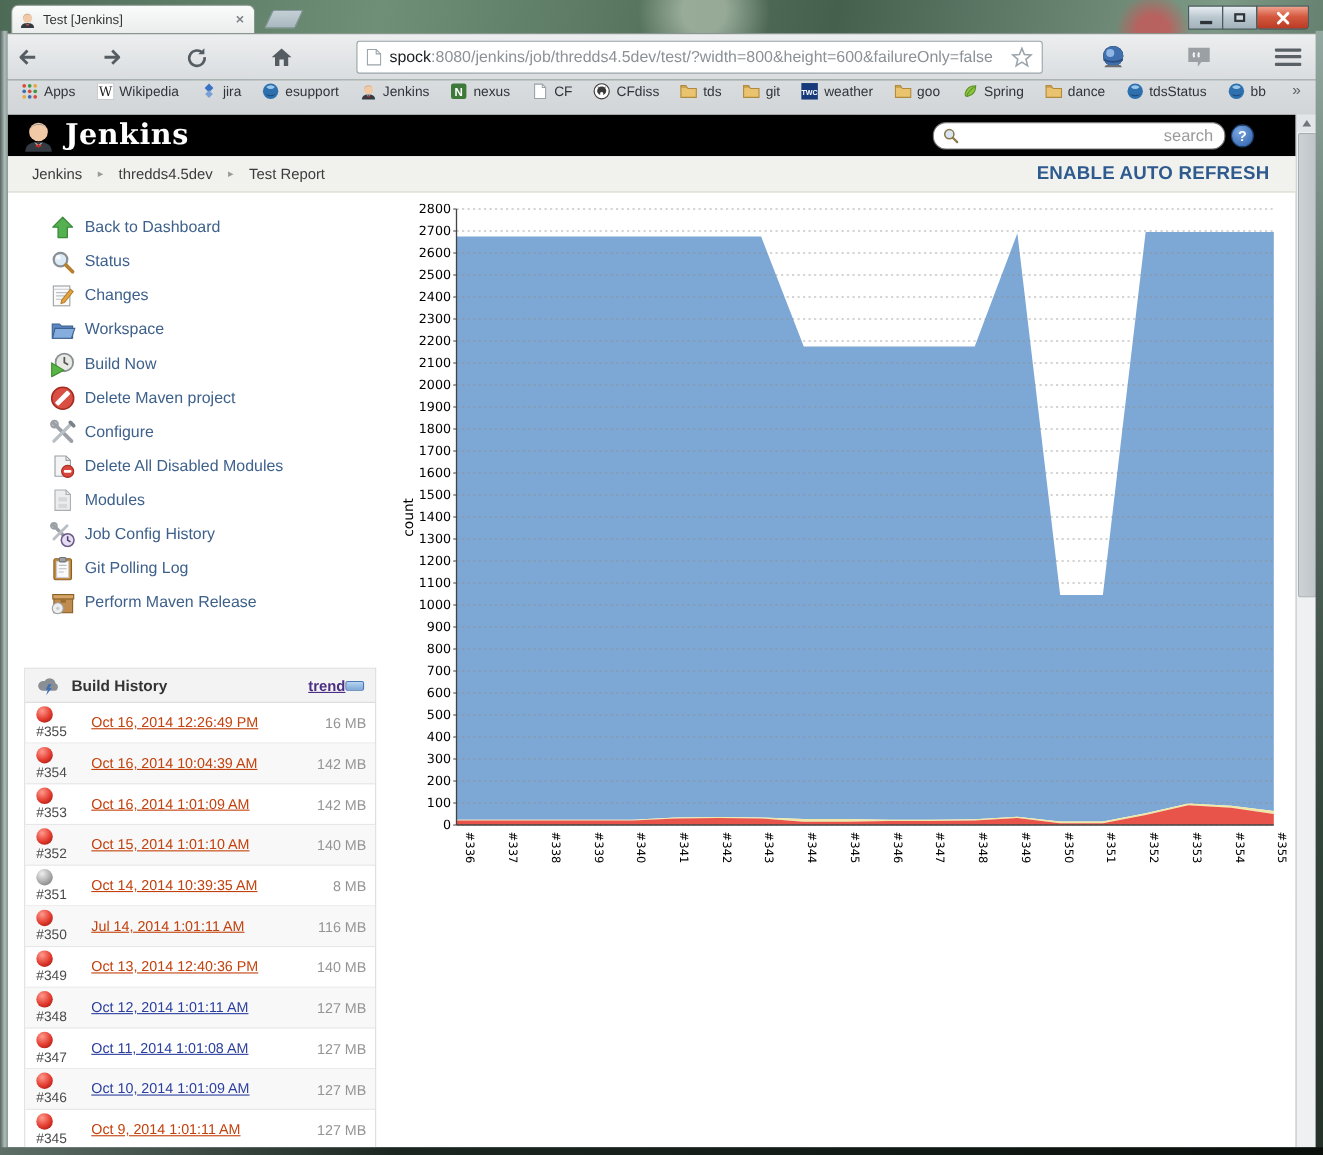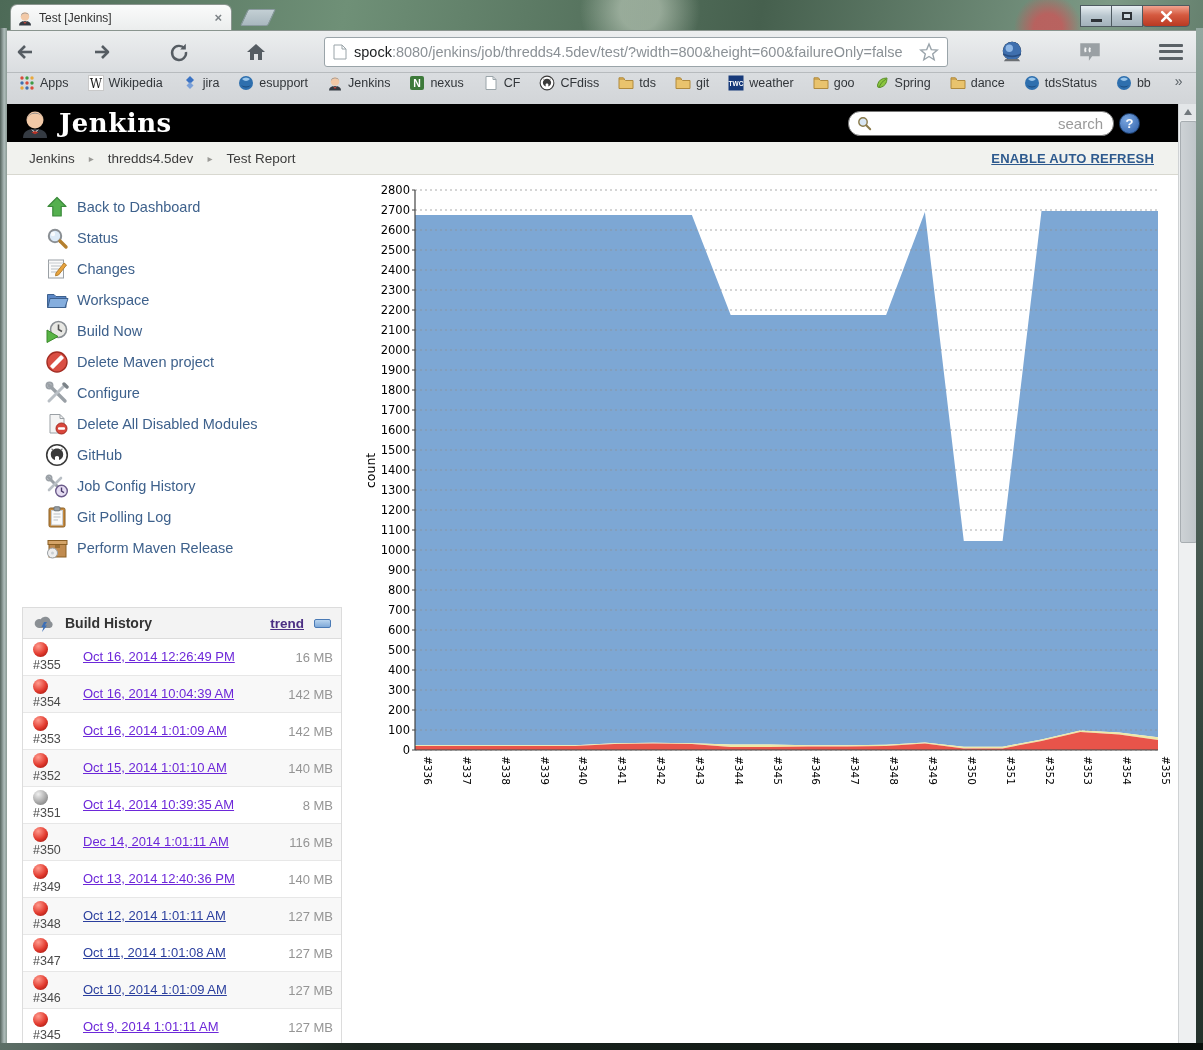--- a/index.html
+++ b/index.html
@@ -58,43 +58,43 @@
   .jlogo{width:32px;height:32px;margin:0 8px 0 12px;}
   .brand{color:#fff;font-family:"DejaVu Serif","Liberation Serif",serif;font-weight:bold;font-size:26px;letter-spacing:.5px;}
   .searchbox{position:absolute;right:64px;top:7px;width:248px;height:23px;background:#fff;border:1px solid #777;border-radius:12px;display:flex;align-items:center;padding:0 8px;}
   .searchbox input{border:none;outline:none;flex:1;font-size:15px;color:#333;background:transparent;font-family:inherit;text-align:right;}
   .searchbox input::placeholder{color:#9a9a9a;}
   .searchbox .mag{width:15px;height:15px;margin-right:4px;flex:0 0 auto;}
   .helpicon{position:absolute;right:38px;top:9px;width:19px;height:19px;border-radius:50%;background:radial-gradient(circle at 35% 30%,#7aa7e0,#2d5ea8);color:#fff;font-size:13px;font-weight:bold;display:flex;align-items:center;justify-content:center;border:1px solid #1d4070;}
   .crumbbar{height:32px;background:#f1f2ee;border-bottom:1px solid #d8d8d0;display:flex;align-items:center;padding:0 22px;position:relative;}
   .crumb{font-size:13.5px;color:#3c3c3c;}
   .crumb-sep{color:#9a9a96;font-size:10px;margin:0 14px;}
-  .autorefresh{position:absolute;right:24px;font-size:13px;font-weight:bold;color:#2e5a8e;text-decoration:underline;letter-spacing:.2px;text-align:right;}
+  .autorefresh{position:absolute;right:24px;font-size:17px;font-weight:bold;color:#2e5a8e;letter-spacing:.2px;text-align:right;}
   .pbody{position:relative;height:869px;}
   
   .tasks{position:absolute;left:38px;top:16px;width:320px;}
   .task{display:flex;align-items:center;height:31px;}
   .task .ticon{width:24px;height:24px;margin-right:8px;flex:0 0 auto;}
   .task .tlabel{font-size:14.5px;color:#3e618c;}
   
   .bhistory{position:absolute;left:15px;top:432px;width:318px;border:1px solid #dcdcdc;background:#fff;}
   .bh-header{height:30px;background:#f3f3f3;border-bottom:1px solid #dcdcdc;display:flex;align-items:center;padding:0 10px;justify-content:flex-end;}
   .bh-header .wicon{width:22px;height:20px;margin-right:10px;}
   .bh-title{font-size:14px;font-weight:bold;color:#333;flex:1;}
-  .bh-trend{font-size:13.5px;font-weight:bold;color:#4b2e83;text-decoration:underline;margin-right:10px;}
+  .bh-trend{font-size:13.5px;font-weight:bold;color:#4b2e83;text-decoration:underline;margin-right:0;}
   .trendbar{width:15px;height:7px;border:1px solid #4a7ab5;background:linear-gradient(#b8d4ef,#7fa9d8);border-radius:2px;}
   .brow{display:grid;grid-template-columns:54px 1fr 58px;padding:3px 8px 3px 6px;border-bottom:1px solid #e7e7e7;align-items:center;}
   .brow:nth-child(even){background:#f8f8f8;}
   .bball-wrap{display:flex;flex-direction:column;align-items:flex-start;padding-left:4px;}
   .ball{width:15px;height:15px;border-radius:50%;}
   .ball.red{background:radial-gradient(circle at 35% 28%,#ff9a8d,#e23a2e 55%,#8f0e08);}
   .ball.gray{background:radial-gradient(circle at 35% 28%,#efefef,#a9a9a9 55%,#6b6b6b);}
   .bnum{font-size:12.5px;color:#4a4a4a;margin-top:1px;}
   .bdate{font-size:13px;line-height:1.25;max-width:166px;text-decoration:underline;}
-  .bdate.visited{color:#6d28d9;}
+  .bdate.visited{color:#c2410c;}
   .bdate.new{color:#2b3f9e;}
   .bsize{font-size:13px;color:#959595;text-align:right;}
   
   .chart{position:absolute;left:356px;top:10px;width:810px;height:640px;}
   
   .sbar{position:absolute;left:1178px;top:104px;width:18px;height:939px;background:#eef0f1;border-left:1px solid #cfd2d4;z-index:6;}
   .sbar .up{position:absolute;left:0;top:0;width:18px;height:16px;background:#e3e6e8;display:flex;align-items:center;justify-content:center;}
   .sbar .up i{width:0;height:0;border-left:4px solid transparent;border-right:4px solid transparent;border-bottom:6px solid #70777c;}
   .sbar .thumb{position:absolute;left:1px;top:17px;width:15px;height:420px;background:linear-gradient(to right,#cdd2d5,#bfc5c9);border:1px solid #a7adb1;border-radius:2px;}
 </style>
@@ -456,24 +456,26 @@
           <span class="ticon"><svg viewBox="0 0 24 24">
               <path d="M5 2.5 H15 L19 6.5 V21 H5 Z" fill="#f4f4f4" stroke="#9aa0a5"></path>
               <path d="M15 2.5 V6.5 H19" fill="none" stroke="#9aa0a5"></path>
               <circle cx="16.5" cy="16.5" r="5.5" fill="#d9463c" stroke="#a32c22"></circle>
               <rect x="13" y="15.3" width="7" height="2.4" rx="1" fill="#fff"></rect>
             </svg></span>
           <span class="tlabel">Delete All Disabled Modules</span>
         </div>
         <div class="task">
           <span class="ticon"><svg viewBox="0 0 24 24">
-              <circle cx="12" cy="12" r="10.3" fill="#fff" stroke="#3a3a3a" stroke-width="1.6"></circle>
-              <path d="M12 5.5 c-3.6 0 -6.2 2.6 -6.2 5.9 0 2.7 1.7 4.9 4.2 5.7 l0 -2.1 c-0.4 -1.1 0.3 -2.1 2 -2.1 s2.4 1 2 2.1 l0 2.1 c2.5 -0.8 4.2 -3 4.2 -5.7 0 -3.3 -2.6 -5.9 -6.2 -5.9 Z M8.2 6.4 l-1.4 -1.2 -0.2 1.9 Z M15.8 6.4 l1.4 -1.2 0.2 1.9 Z" fill="#3a3a3a"></path>
-            </svg></span>
-          <span class="tlabel">GitHub</span>
+              <path d="M5 2.5 H15 L19 6.5 V21 H5 Z" fill="#ededed" stroke="#a8aeb3"></path>
+              <path d="M15 2.5 V6.5 H19" fill="none" stroke="#a8aeb3"></path>
+              <rect x="8" y="9" width="8" height="4" fill="#d6d9db"></rect>
+              <rect x="8" y="15" width="8" height="4" fill="#d6d9db"></rect>
+            </svg></span>
+          <span class="tlabel">Modules</span>
         </div>
         <div class="task">
           <span class="ticon"><svg viewBox="0 0 24 24">
               <path d="M3.5 3.5 L16 16" stroke="#9aa0a6" stroke-width="3" stroke-linecap="round"></path>
               <circle cx="4" cy="4" r="2.6" fill="none" stroke="#9aa0a6" stroke-width="1.8"></circle>
               <path d="M16 4 L4 16" stroke="#b9bfc5" stroke-width="2.6" stroke-linecap="round"></path>
               <circle cx="16.5" cy="17" r="5.8" fill="#e6ddf2" stroke="#6a5a8a" stroke-width="1.4"></circle>
               <path d="M16.5 13.5 V17 L19 18.6" stroke="#4a3a6a" stroke-width="1.4" fill="none"></path>
             </svg></span>
           <span class="tlabel">Job Config History</span>
@@ -549,21 +551,21 @@
               <span class="bnum">#351</span>
             </div>
             <span class="bdate visited">Oct 14, 2014 10:39:35 AM</span>
             <span class="bsize">8 MB</span>
           </div>
           <div class="brow">
             <div class="bball-wrap">
               <span class="ball red"></span>
               <span class="bnum">#350</span>
             </div>
-            <span class="bdate visited">Dec 14, 2014 1:01:11 AM</span>
+            <span class="bdate visited">Jul 14, 2014 1:01:11 AM</span>
             <span class="bsize">116 MB</span>
           </div>
           <div class="brow">
             <div class="bball-wrap">
               <span class="ball red"></span>
               <span class="bnum">#349</span>
             </div>
             <span class="bdate visited">Oct 13, 2014 12:40:36 PM</span>
             <span class="bsize">140 MB</span>
           </div>

